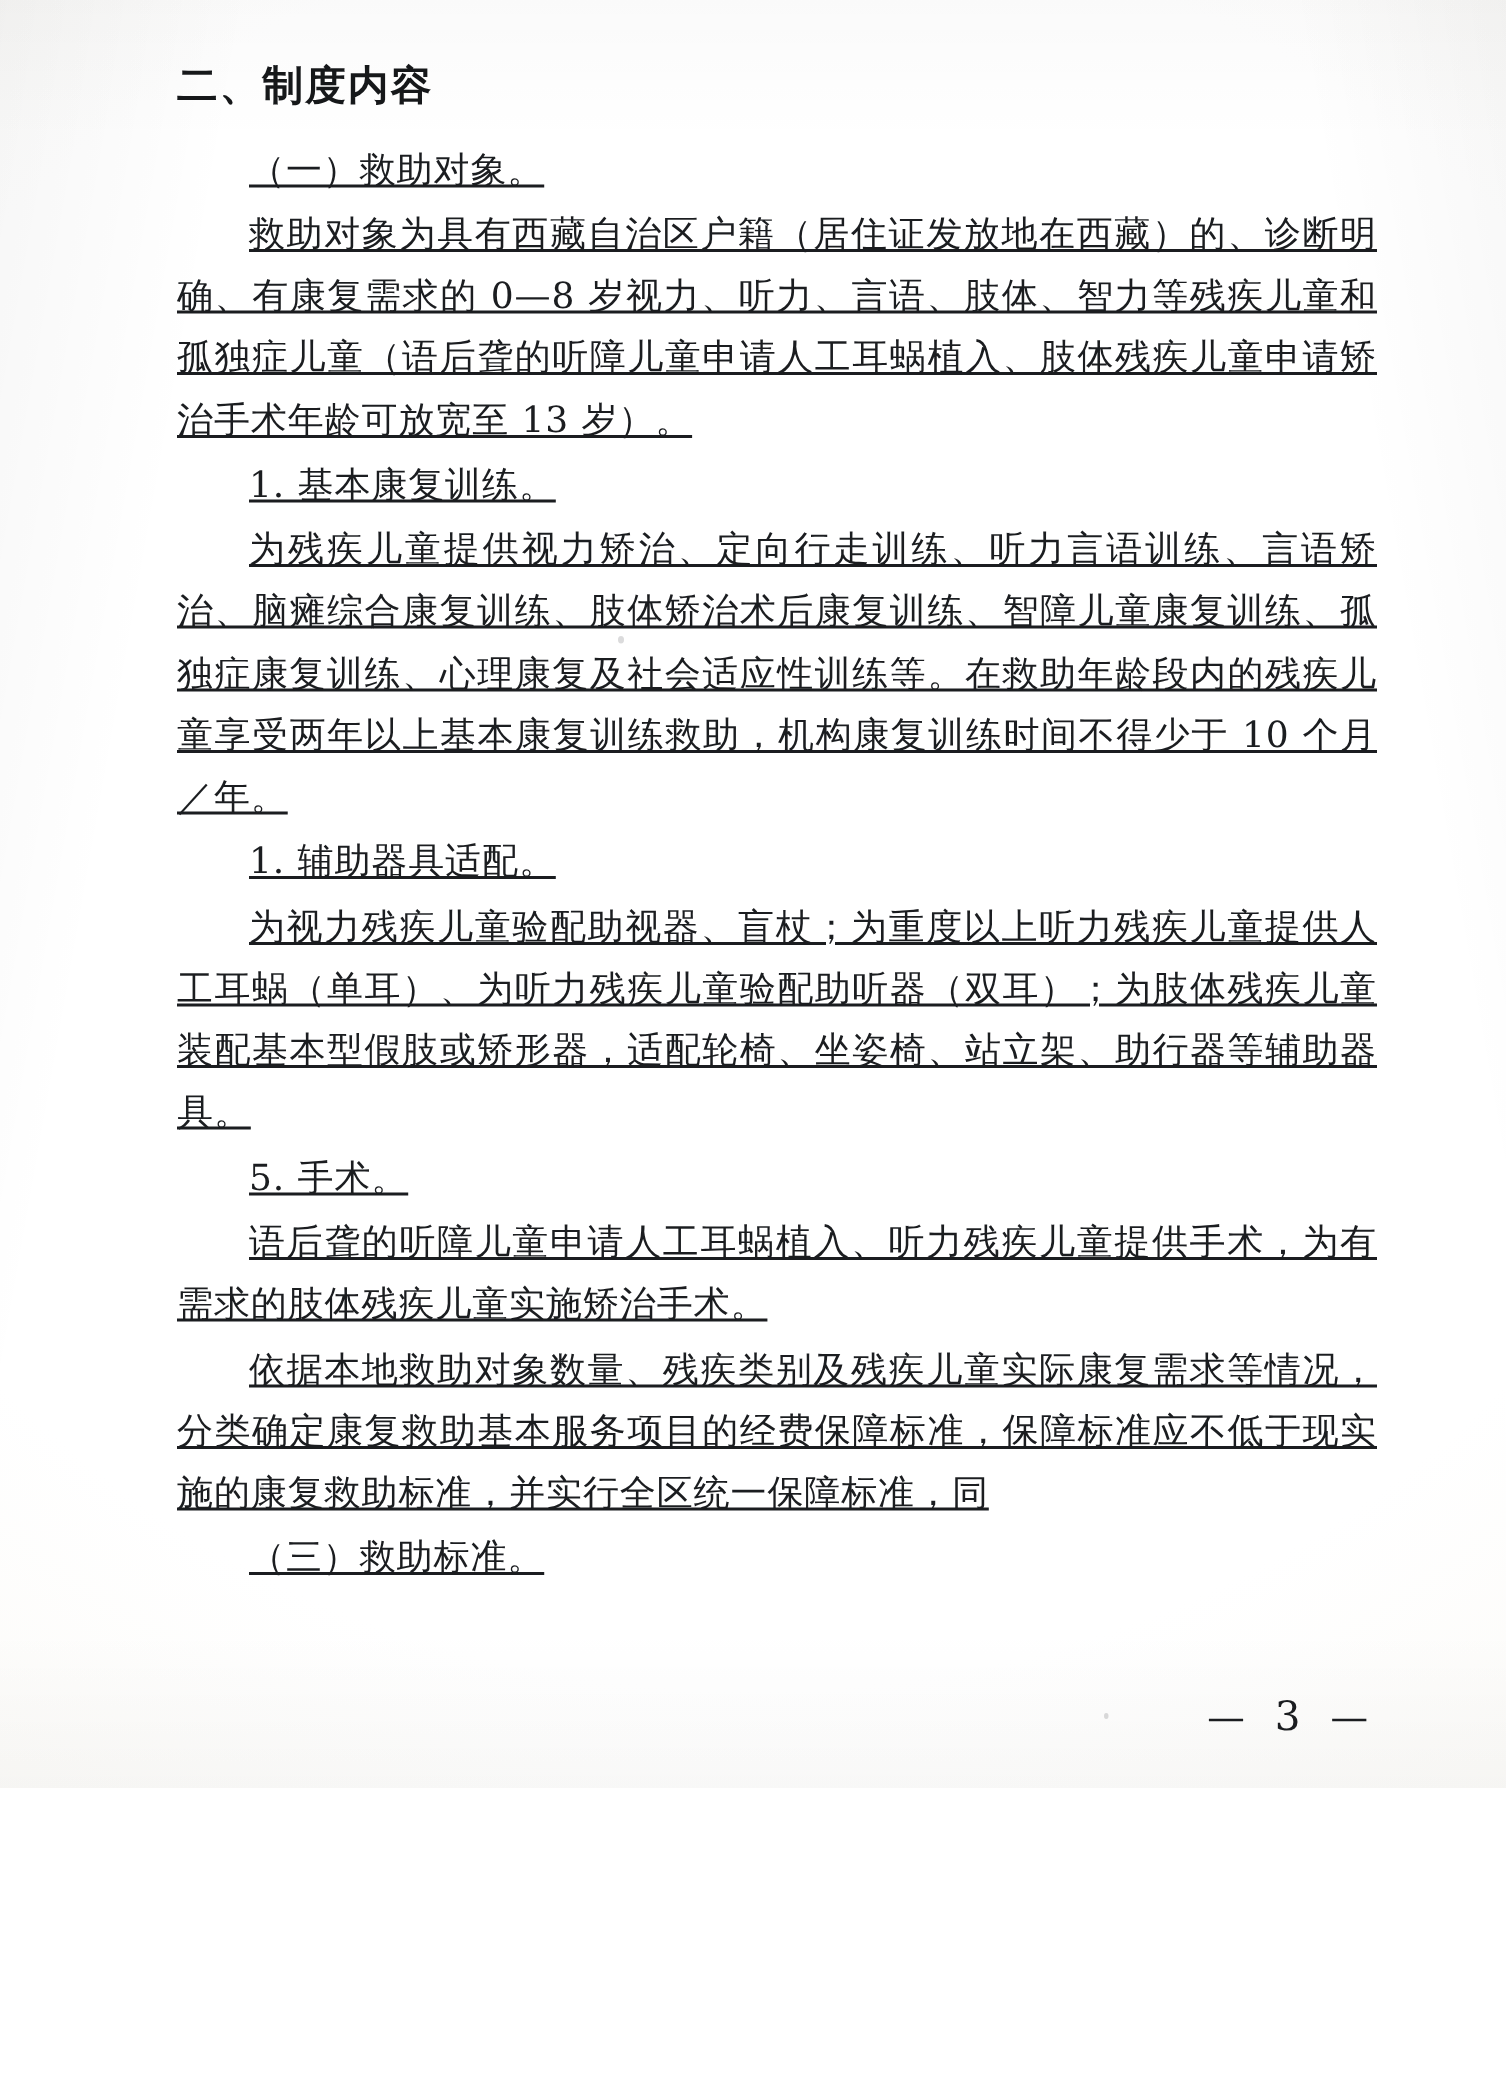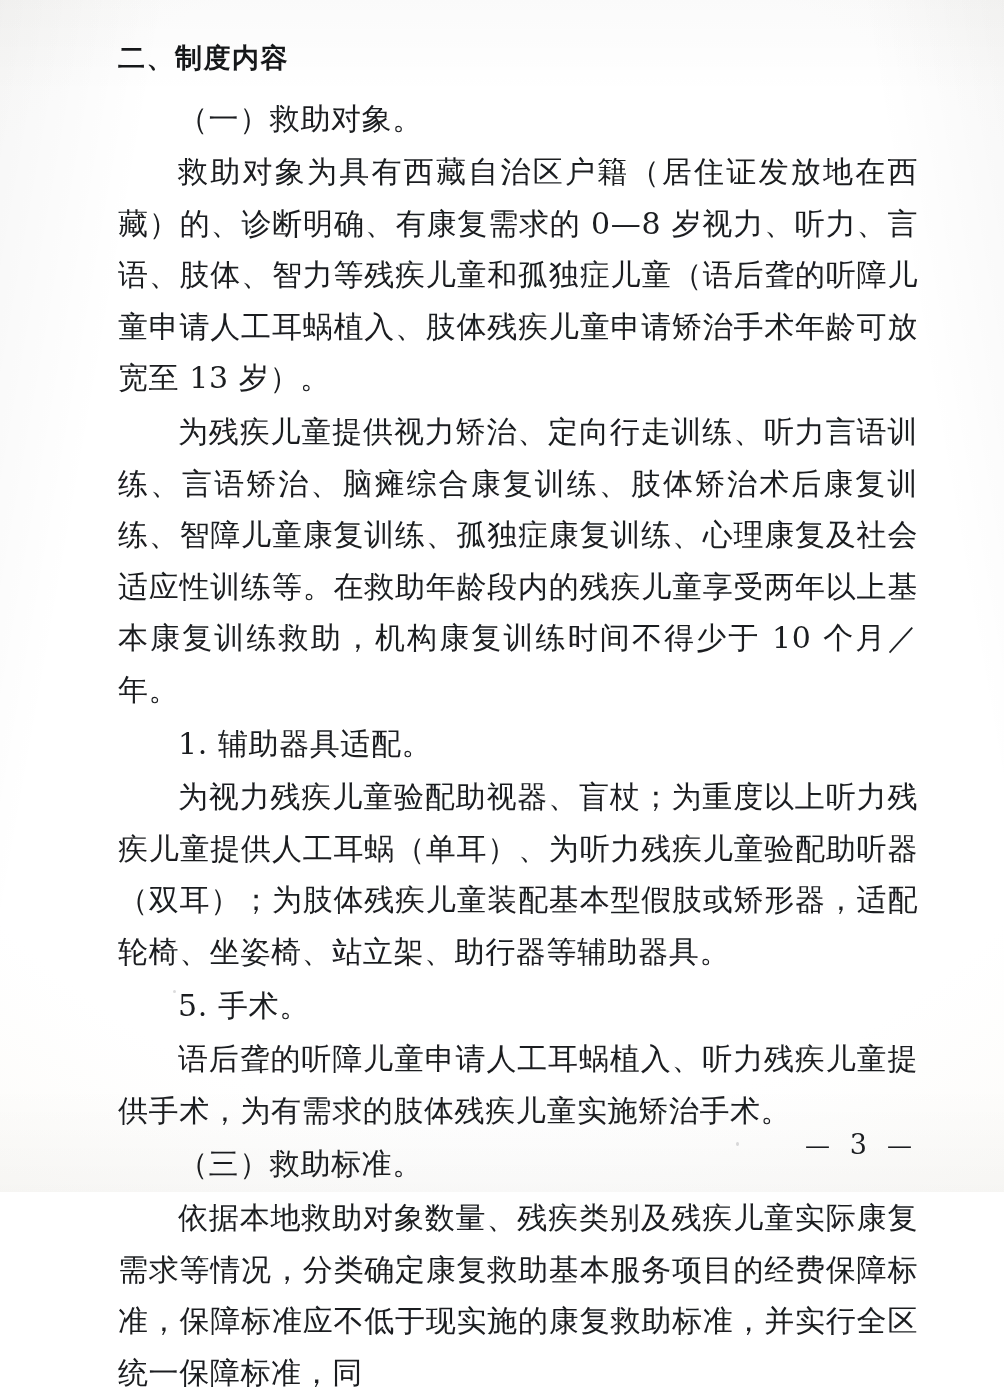--- a/index.html
+++ b/index.html
@@ -42,27 +42,28 @@
   .heading {
     font-size: 27px;
     font-weight: bold;
     letter-spacing: 1.5px;
     color: #16181a;
     margin: 0 0 14px 0;
     line-height: 1.5;
     font-family: "DejaVu Sans", "Liberation Sans", sans-serif;
   }
   .para {
-    font-size: 30px;
+    font-size: 24px;
     line-height: 1.72;
     color: #1b1d20;
     margin: 0 0 2px 0;
     text-align: justify;
     text-justify: inter-ideograph;
     letter-spacing: 0.6px;
+    text-decoration: underline;
   }
   .para.indent {
     text-indent: 2em;
   }
   .footer {
     position: absolute;
     right: 86px;
     bottom: 32px;
     font-size: 25px;
     color: #1b1d20;
@@ -83,27 +84,28 @@
 </head>
 <body>
 
 <div class="page">
 
   <div class="content">
     <div class="heading">二、制度内容</div>
 
     <p class="para indent">（一）救助对象。</p>
     <p class="para indent">救助对象为具有西藏自治区户籍（居住证发放地在西藏）的、诊断明确、有康复需求的 0—8 岁视力、听力、言语、肢体、智力等残疾儿童和孤独症儿童（语后聋的听障儿童申请人工耳蜗植入、肢体残疾儿童申请矫治手术年龄可放宽至 13 岁）。</p>
+    <p class="para indent">1. 基本康复训练。</p>
     <p class="para indent">为残疾儿童提供视力矫治、定向行走训练、听力言语训练、言语矫治、脑瘫综合康复训练、肢体矫治术后康复训练、智障儿童康复训练、孤独症康复训练、心理康复及社会适应性训练等。在救助年龄段内的残疾儿童享受两年以上基本康复训练救助，机构康复训练时间不得少于 10 个月／年。</p>
     <p class="para indent">1. 辅助器具适配。</p>
     <p class="para indent">为视力残疾儿童验配助视器、盲杖；为重度以上听力残疾儿童提供人工耳蜗（单耳）、为听力残疾儿童验配助听器（双耳）；为肢体残疾儿童装配基本型假肢或矫形器，适配轮椅、坐姿椅、站立架、助行器等辅助器具。</p>
     <p class="para indent">5. 手术。</p>
     <p class="para indent">语后聋的听障儿童申请人工耳蜗植入、听力残疾儿童提供手术，为有需求的肢体残疾儿童实施矫治手术。</p>
+    <p class="para indent">依据本地救助对象数量、残疾类别及残疾儿童实际康复需求等情况，分类确定康复救助基本服务项目的经费保障标准，保障标准应不低于现实施的康复救助标准，并实行全区统一保障标准，同</p>
     <p class="para indent">（三）救助标准。</p>
-    <p class="para indent">依据本地救助对象数量、残疾类别及残疾儿童实际康复需求等情况，分类确定康复救助基本服务项目的经费保障标准，保障标准应不低于现实施的康复救助标准，并实行全区统一保障标准，同</p>
   </div>
 
   <div class="footer">
     <span>—</span>
     <span class="pn">3</span>
     <span>—</span>
   </div>
 
   <div class="speck" style="left:412px; top:424px; width:4px; height:5px;"></div>
   <div class="speck" style="left:736px; top:1142px; width:3px; height:4px;"></div>

